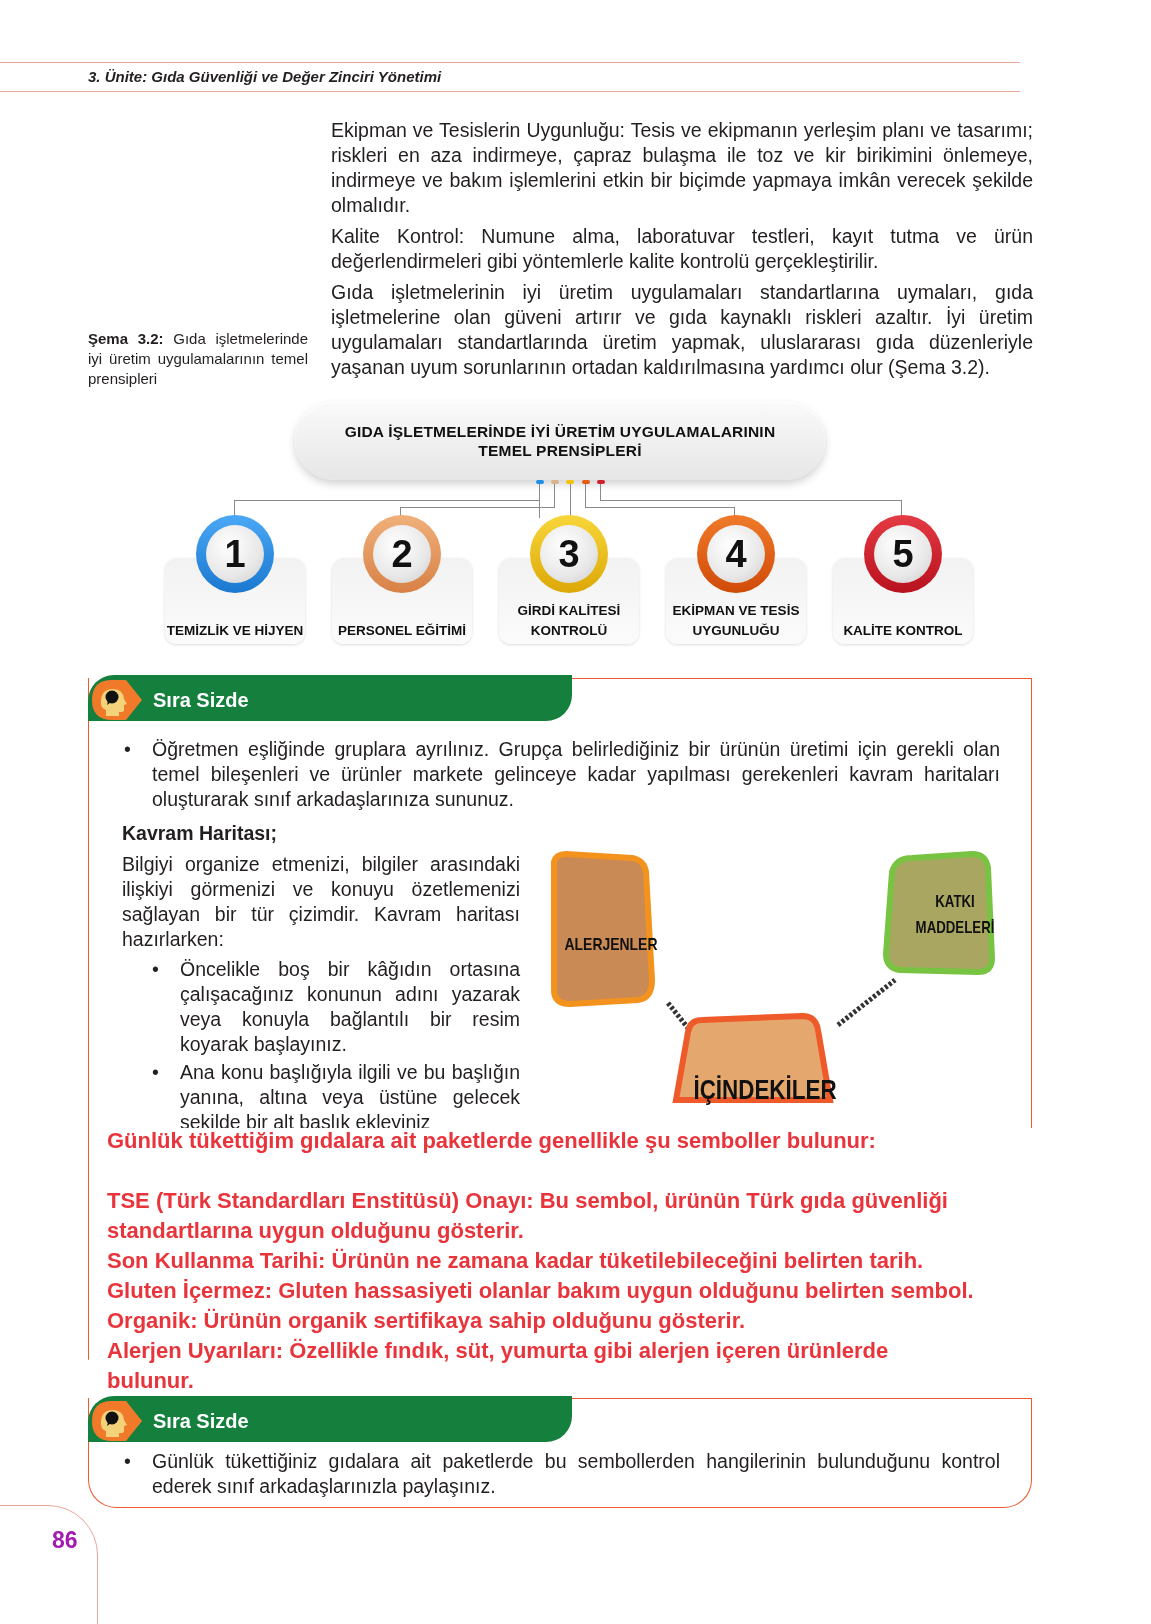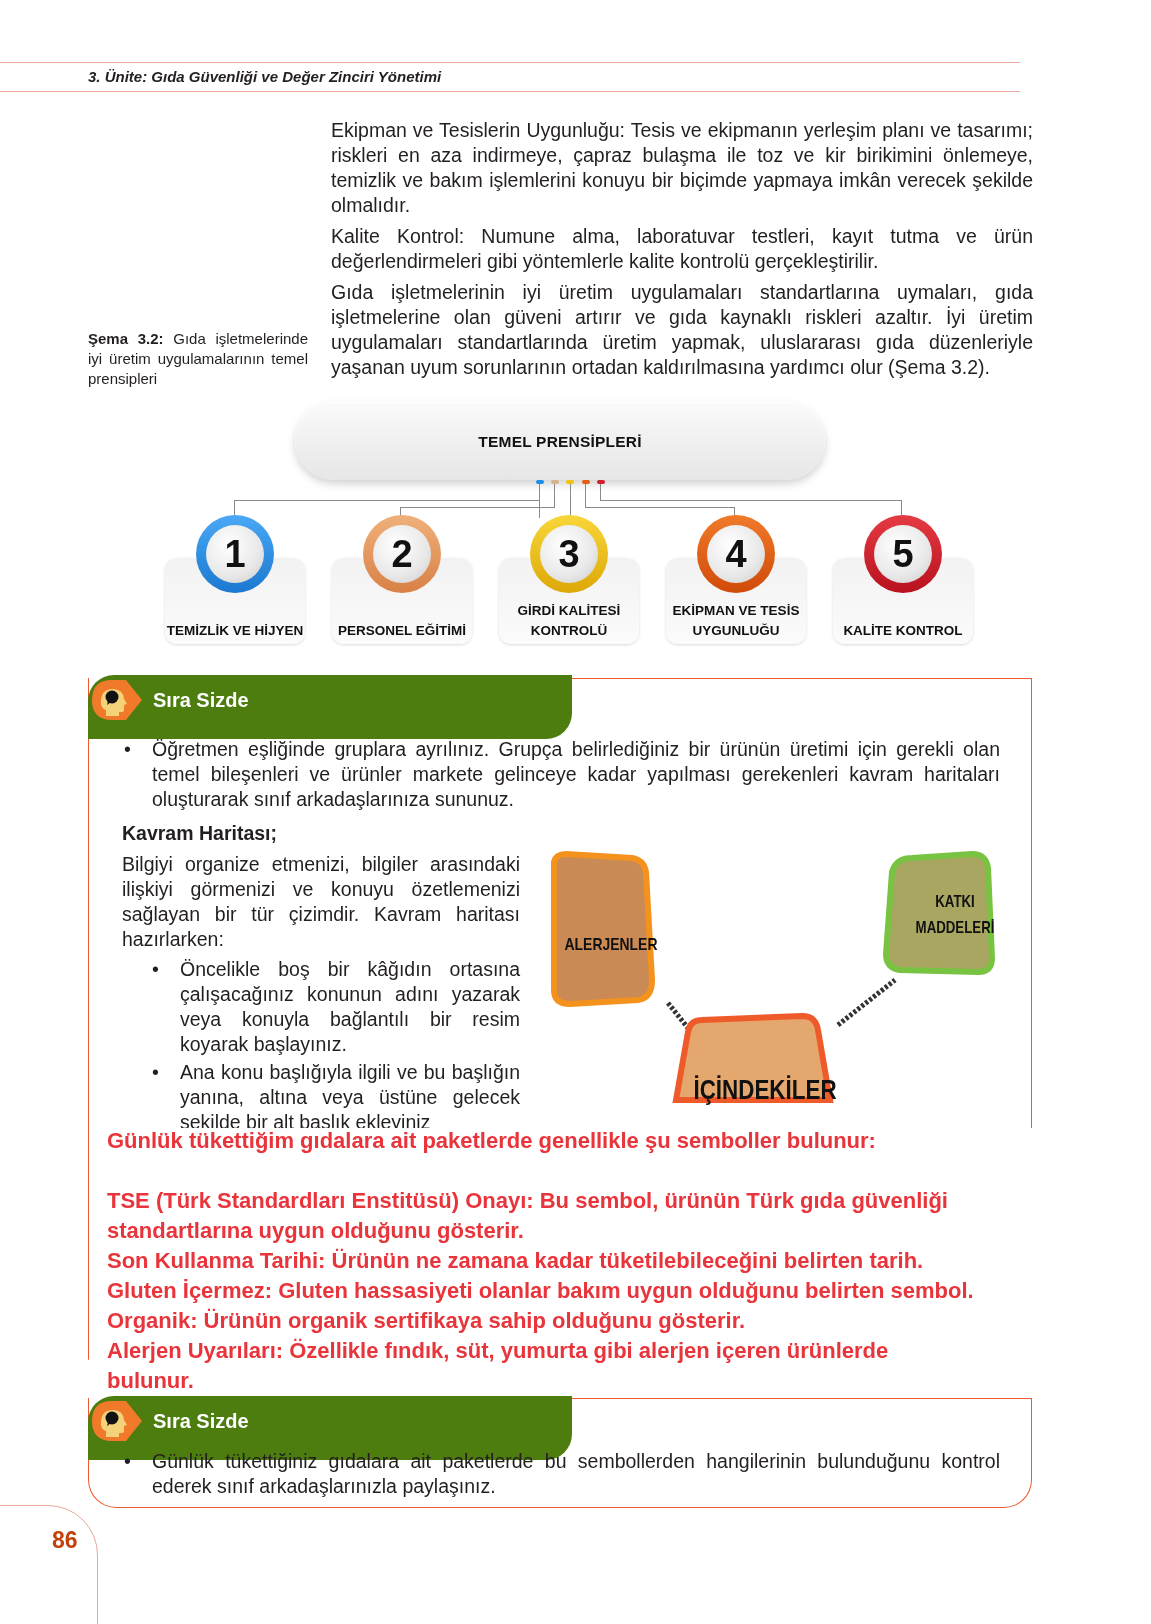--- a/index.html
+++ b/index.html
@@ -30,53 +30,54 @@
     background: linear-gradient(#f2f2f2, #fbfbfb); box-shadow: 0 1px 3px rgba(0,0,0,0.15); }
   .principle .ring { position: absolute; left: 31px; top: 0; width: 78px; height: 78px; border-radius: 50%;
     display: flex; align-items: center; justify-content: center; }
   .principle .ring .inner { width: 58px; height: 58px; border-radius: 50%;
     background: radial-gradient(circle at 40% 35%, #ffffff 0%, #e8e8e8 60%, #c9c9c9 100%);
     display: flex; align-items: center; justify-content: center; font-weight: bold; font-size: 38px; color: #111; }
   .principle .label { position: absolute; left: 0; width: 140px; bottom: 2px; text-align: center; font-weight: bold; font-size: 13.5px; line-height: 20px; color: #111; }
 
   
   .sira-frame { position: absolute; border: 1.5px solid #ee5a2c; border-radius: 0 0 28px 28px; }
-  .sira-tab { position: absolute; height: 64px; background: #4d7c0f; border-radius: 26px 0 26px 0; }
+  .sira-tab { position: absolute; height: 46px; background: #15803d; border-radius: 26px 0 26px 0; }
   .sira-tab .title { position: absolute; left: 65px; top: 14px; color: #fff; font-weight: bold; font-size: 20px; }
   .sira-icon { position: absolute; left: 4px; top: 5px; width: 50px; height: 40px; }
 
   .bullet-text { position: absolute; font-size: 19.5px; line-height: 25px; text-align: justify; }
   .bullet-text .b { position: absolute; left: -28px; top: 0; }
 
   .km-title { position: absolute; left: 122px; top: 822px; font-weight: bold; font-size: 19.5px; }
   .km-text { position: absolute; left: 122px; top: 852px; width: 398px; font-size: 19.5px; line-height: 25px; text-align: justify; }
   .km-list { position: absolute; left: 180px; width: 340px; font-size: 19.5px; line-height: 25px; text-align: justify; }
 
   .mm-node { position: absolute; display: flex; align-items: center; justify-content: center; text-align: center;
     font-weight: bold; color: #111; font-family: "Liberation Sans", sans-serif; }
 
   .red-text { position: absolute; left: 107px; width: 900px; color: #e8343a; font-weight: bold; font-size: 22px; line-height: 30px; }
 
   .page-num-frame { position: absolute; left: -10px; top: 1505px; width: 108px; height: 140px; border: 1.5px solid #e8a89a; border-radius: 0 50px 0 0; }
-  .page-num { position: absolute; left: 52px; top: 1527px; font-weight: bold; font-size: 23px; color: #c2410c; }
+  .page-num { position: absolute; left: 52px; top: 1527px; font-weight: bold; font-size: 23px; color: #a21caf; }
 </style>
 </head>
 <body>
 
 <div class="header-band"></div>
 <div class="header-title">3. Ünite: Gıda Güvenliği ve Değer Zinciri Yönetimi</div>
 
-<p class="body-text" style="top:118px;"><b>Ekipman ve Tesislerin Uygunluğu:</b><span> Tesis ve ekipmanın yerleşim planı ve tasarımı; riskleri en aza indirmeye, çapraz bulaşma ile toz ve kir birikimini önlemeye, temizlik ve bakım işlemlerini konuyu bir biçimde yapmaya imkân verecek şekilde olmalıdır.</span></p>
+<p class="body-text" style="top:118px;"><b>Ekipman ve Tesislerin Uygunluğu:</b><span> Tesis ve ekipmanın yerleşim planı ve tasarımı; riskleri en aza indirmeye, çapraz bulaşma ile toz ve kir birikimini önlemeye, indirmeye ve bakım işlemlerini etkin bir biçimde yapmaya imkân verecek şekilde olmalıdır.</span></p>
 <p class="body-text" style="top:224px;"><b>Kalite Kontrol:</b><span> Numune alma, laboratuvar testleri, kayıt tutma ve ürün değerlendirmeleri gibi yöntemlerle kalite kontrolü gerçekleştirilir.</span></p>
 <p class="body-text" style="top:280px;">Gıda işletmelerinin iyi üretim uygulamaları standartlarına uymaları, gıda işletmelerine olan güveni artırır ve gıda kaynaklı riskleri azaltır. İyi üretim uygulamaları standartlarında üretim yapmak, uluslararası gıda düzenleriyle yaşanan uyum sorunlarının ortadan kaldırılmasına yardımcı olur (Şema 3.2).</p>
 
 <p class="caption"><b>Şema 3.2:</b><span> Gıda işletmelerinde iyi üretim uygulamalarının temel prensipleri</span></p>
 
 <div>
   <div class="pill">
+    <span>GIDA İŞLETMELERİNDE İYİ ÜRETİM UYGULAMALARININ</span>
     <span>TEMEL PRENSİPLERİ</span>
   </div>
 
   <div class="dot" style="left:536px;background:#1e8fe8;"></div>
   <div class="dot" style="left:551px;background:#d9b48a;"></div>
   <div class="dot" style="left:566px;background:#f2c10e;"></div>
   <div class="dot" style="left:582px;background:#e65a12;"></div>
   <div class="dot" style="left:597px;background:#d0202e;"></div>
 
   <div class="connector" style="left:234px;top:484px;width:306px;height:34px;border-right-width:1.5px;border-bottom-width:0;"></div>

